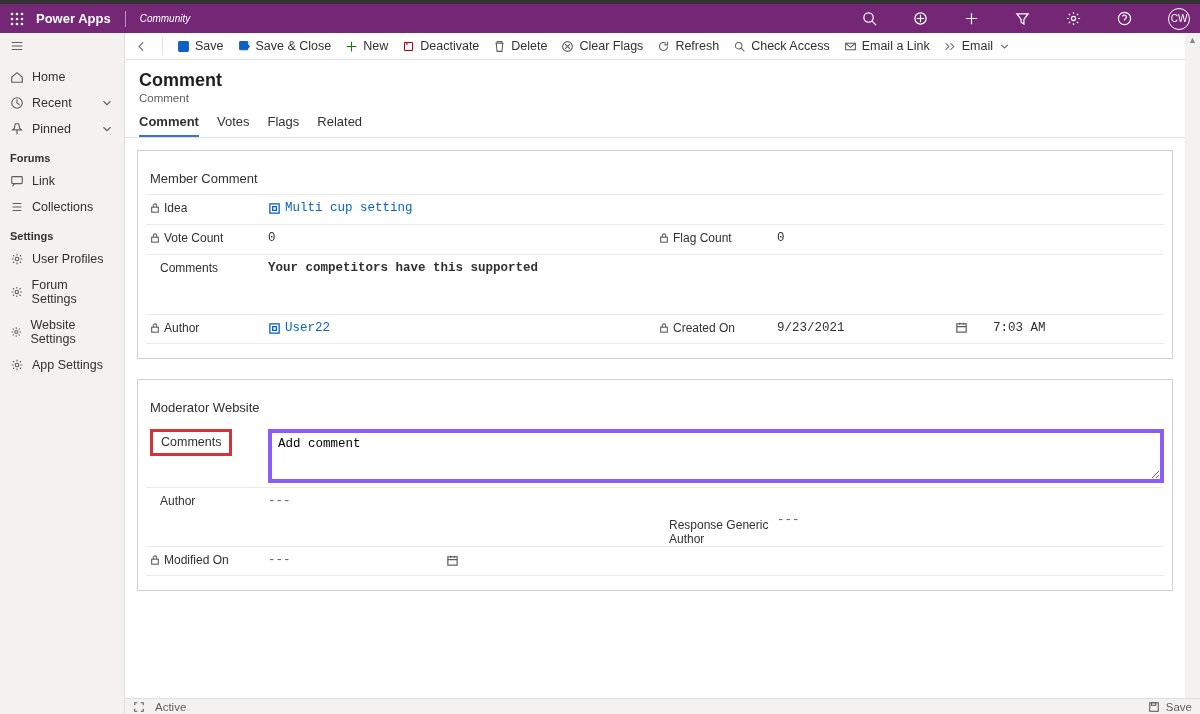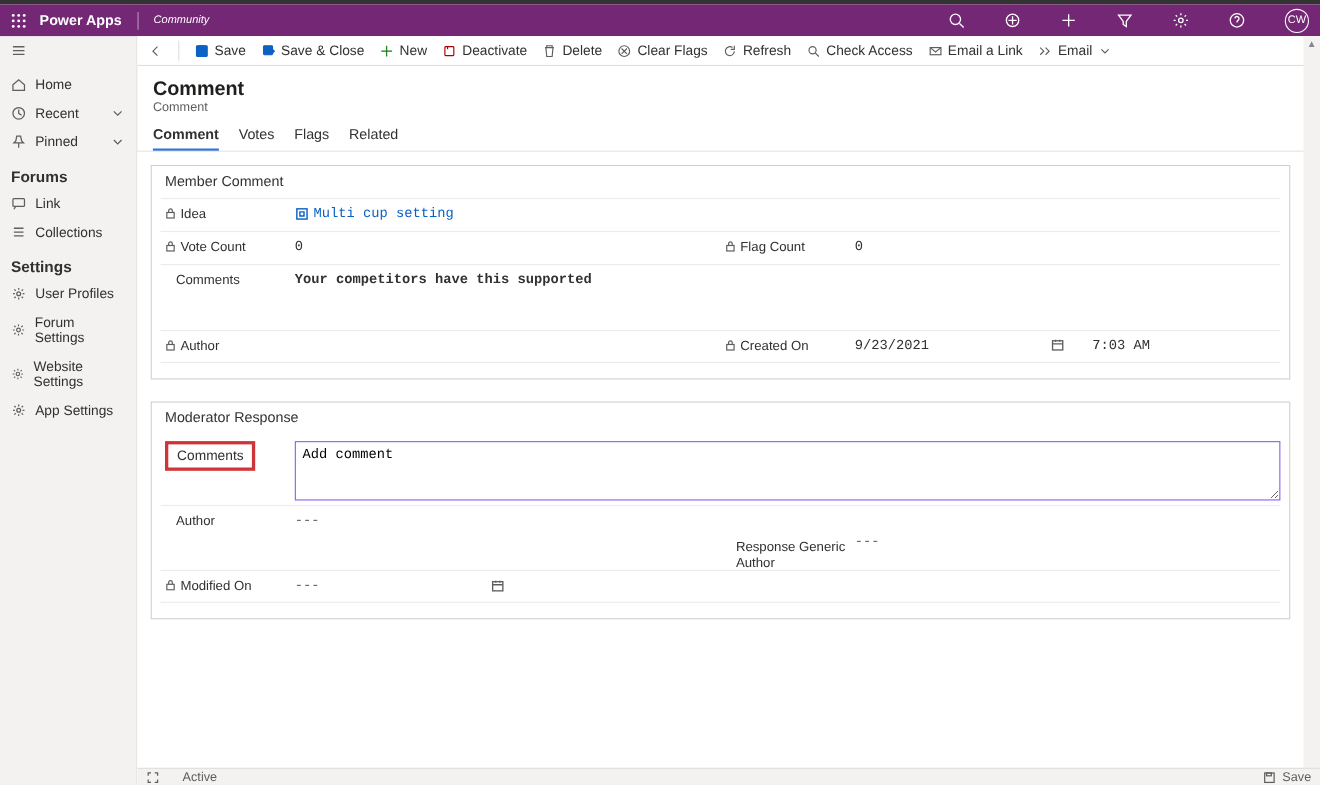--- a/index.html
+++ b/index.html
@@ -40,21 +40,21 @@
     width: 125px; background: #f3f2f1; border-right: 1px solid #e1dfdd;
     padding-top: 2px;
   }
   .sidebar .ham { padding: 4px 10px 8px; }
   .side-item {
     display: flex; align-items: center; gap: 8px;
     padding: 6px 10px; color: #323130; cursor: pointer;
   }
   .side-ico { width: 14px; height: 14px; stroke: #605e5c; fill: none; stroke-width: 1.3; }
   .side-chev { margin-left: auto; }
-  .side-group { padding: 10px 10px 4px; font-size: 14px; font-weight: 600; color: #323130; }
+  .side-group { padding: 10px 10px 4px; font-size: 11px; font-weight: 600; color: #323130; }
 
   .main { flex: 1; display: flex; flex-direction: column; background: #fff; position: relative; }
   .cmdbar {
     display: flex; align-items: center; gap: 14px;
     height: 27px; padding: 0 10px;
     border-bottom: 1px solid #e1dfdd;
     background: #fff;
     font-size: 12.5px;
   }
   .cmd { display: flex; align-items: center; gap: 5px; color: #323130; cursor: pointer; }
@@ -77,21 +77,21 @@
   .tab { padding: 4px 0 6px; cursor: pointer; color: #323130; border-bottom: 2px solid transparent; }
   .tab.active { border-bottom-color: #3574d6; font-weight: 600; }
 
   .content {
     flex: 1; overflow: auto; background: #fff; padding: 12px;
     position: relative;
   }
 
   .card {
     border: 1px solid #d2d0ce; background: #fff;
-    padding: 6px 8px 14px; margin-bottom: 20px;
+    padding: 20px 8px 14px; margin-bottom: 20px;
     max-width: 1036px;
   }
   .card-title { font-size: 13px; color: #323130; padding: 0 4px 8px; }
 
   .row {
     display: flex; align-items: flex-start;
     border-top: 1px solid #edebe9;
     min-height: 30px;
     padding-top: 6px;
   }
@@ -103,21 +103,21 @@
   .cell-lbl.indent { padding-left: 14px; }
   .lock-ico { width: 10px; height: 10px; stroke: #605e5c; fill: none; stroke-width: 1.3; }
   .cell-val { flex: 1; font-size: 12.5px; color: #323130; padding-left: 2px; font-family: Liberation Mono, monospace; }
   .cell-val.link { color: #0b62c4; display: flex; align-items: center; gap: 4px; }
   .open-ico { width: 13px; height: 13px; stroke: #0b62c4; fill: none; stroke-width: 1.4; }
 
   .half { display: flex; }
   .half .col { flex: 1; display: flex; align-items: center; }
 
   .textarea {
-    width: 100%; min-height: 54px; border: 1px solid #8b5cf6;
+    width: 100%; min-height: 54px; border: 4px solid #8b5cf6;
     padding: 4px 6px; font-size: 12.5px; font-family: inherit;
   }
 
   .date-box {
     display: flex; align-items: center; gap: 8px; width: 100%;
   }
   .cal-ico { width: 13px; height: 13px; stroke: #605e5c; fill: none; stroke-width: 1.3; }
   .dash { color: #605e5c; }
 
   .red-box { border: 3px solid #d13438; padding: 3px 8px 4px; display: inline-block; }
@@ -130,21 +130,21 @@
   .vscroll .up { position: absolute; top: 2px; left: 3px; color: #888; font-size: 9px; }
 
   
   .statusbar {
     position: absolute; left: 125px; bottom: 0;
     height: 16px; width: calc(100% - 125px);
     background: #f3f2f1; border-top: 1px solid #e1dfdd;
     display: flex; align-items: center; font-size: 11.5px; padding: 0 8px;
     color: #605e5c;
   }
-  .statusbar .left { display: flex; align-items: center; gap: 21px; }
+  .statusbar .left { display: flex; align-items: center; gap: 10px; }
   .statusbar .right { margin-left: auto; display: flex; align-items: center; gap: 6px; }
   .status-ico { width: 12px; height: 12px; stroke: #605e5c; fill: none; stroke-width: 1.3; }
 </style>
 </head>
 <body>
 
 <div class="titlebar"></div>
 
 <div class="topbar">
   <svg class="waffle" viewBox="0 0 14 14">
@@ -414,20 +414,27 @@
 
         <div class="row half">
           <div class="col">
             <div class="cell-lbl">
               <svg class="lock-ico" viewBox="0 0 12 12">
                   <rect x="2" y="5" width="8" height="6"></rect>
                   <path d="M4 5V3a2 2 0 0 1 4 0v2"></path>
                 </svg>
               <span>Author</span>
             </div>
+            <div class="cell-val link">
+              <svg class="open-ico" viewBox="0 0 14 14">
+                  <rect x="2" y="2" width="10" height="10"></rect>
+                  <path d="M5 5h4v4H5z"></path>
+                </svg>
+              <span>User22</span>
+            </div>
           </div>
           <div class="col">
             <div class="cell-lbl">
               <svg class="lock-ico" viewBox="0 0 12 12">
                   <rect x="2" y="5" width="8" height="6"></rect>
                   <path d="M4 5V3a2 2 0 0 1 4 0v2"></path>
                 </svg>
               <span>Created On</span>
             </div>
             <div class="cell-val">
@@ -436,21 +443,21 @@
                   <rect x="2" y="3" width="10" height="9"></rect>
                   <path d="M2 6h10M5 2v2M9 2v2"></path>
                 </svg>
               <span>7:03 AM</span>
             </div>
           </div>
         </div>
       </div>
 
       <div class="card">
-        <div class="card-title">Moderator Response</div>
+        <div class="card-title">Moderator Website</div>
 
         <div class="row" style="border-top:none;">
           <div style="width:120px;padding-left:4px;">
             <span class="red-box"><span>Comments</span></span>
           </div>
           <div class="cell-val">
             <textarea class="textarea" style="">Add comment</textarea>
           </div>
         </div>
 

